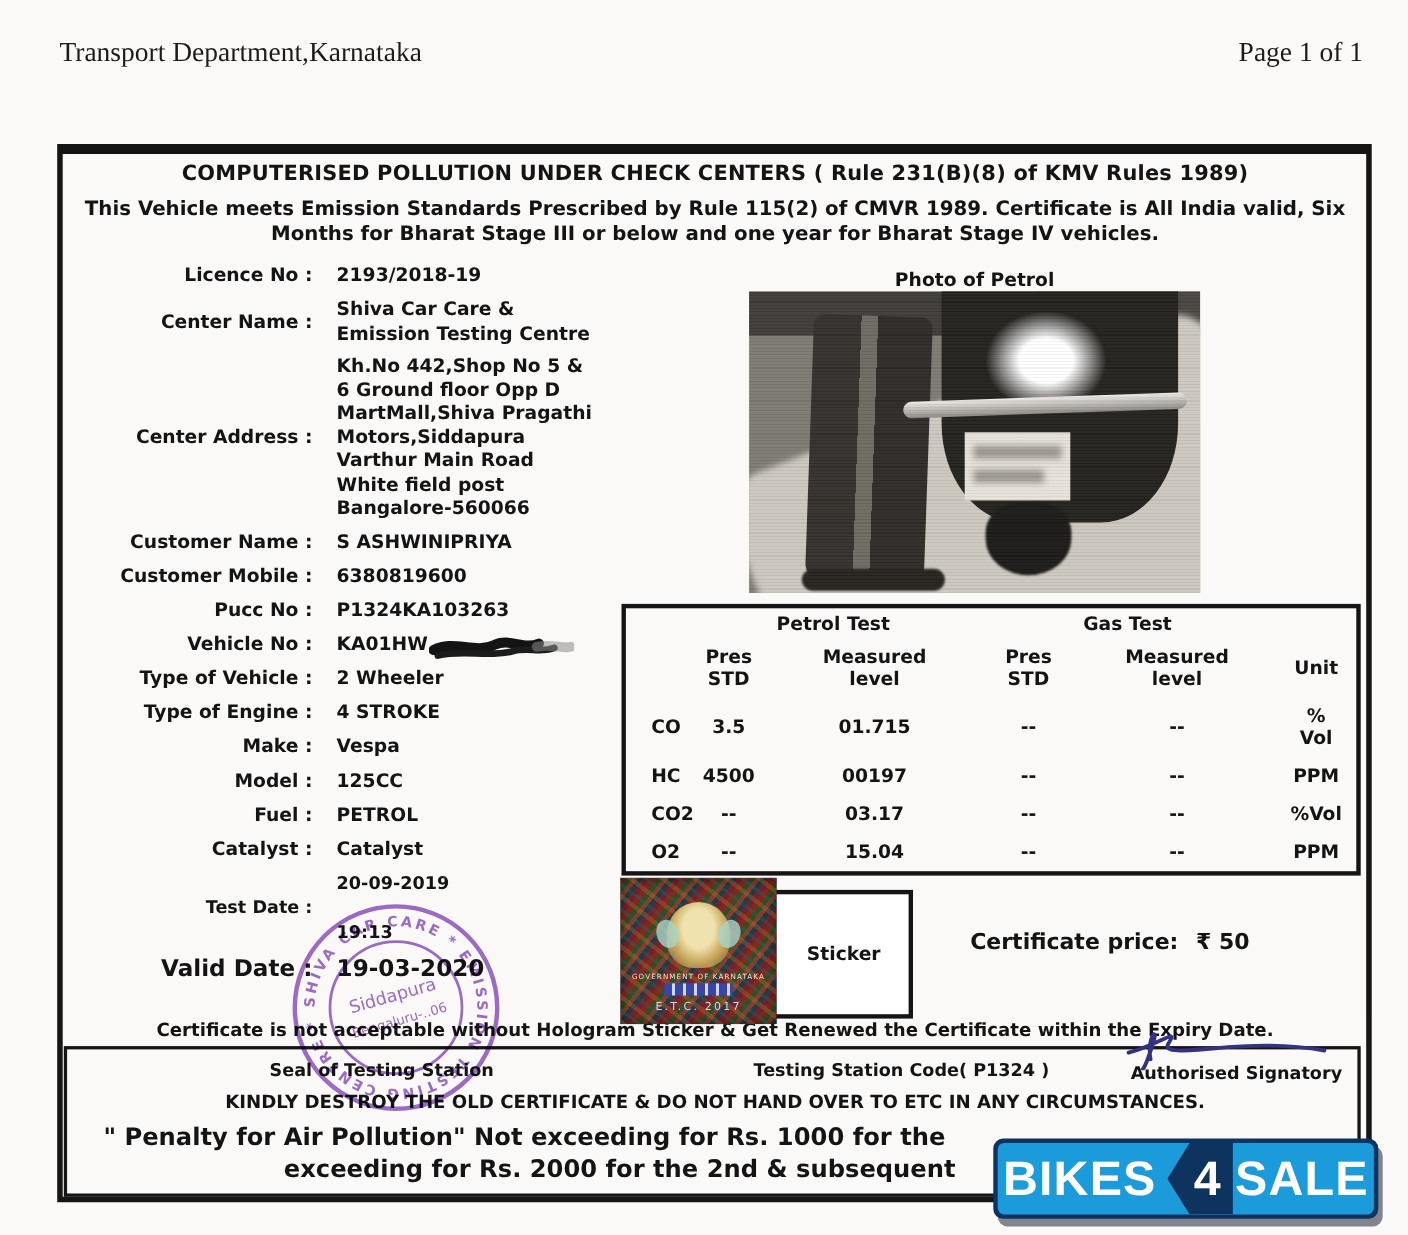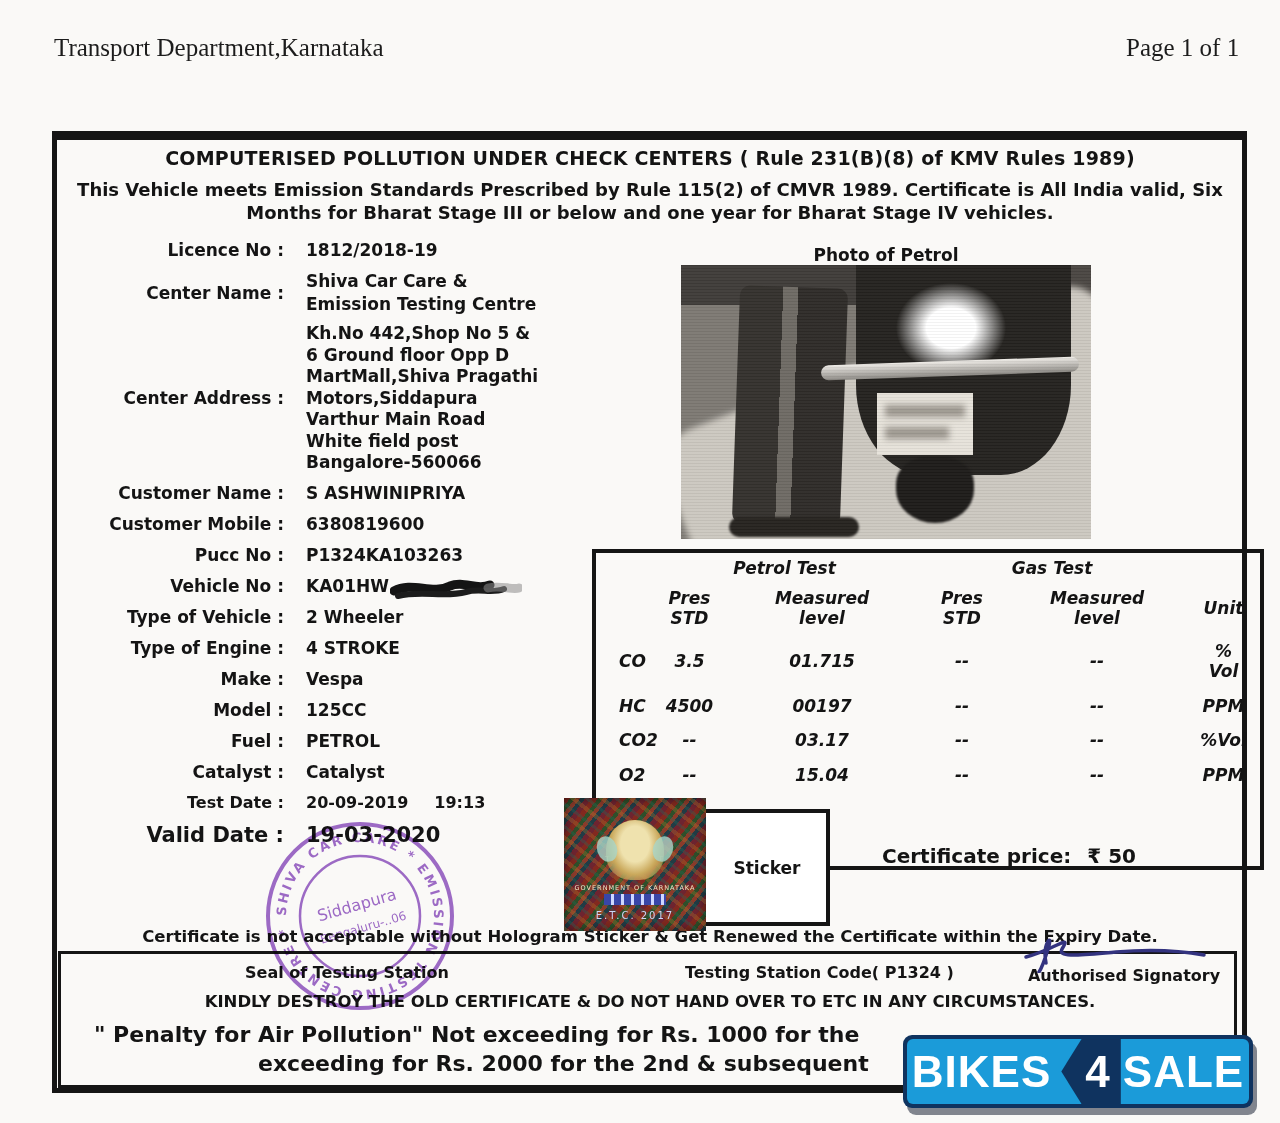--- a/index.html
+++ b/index.html
@@ -29,21 +29,21 @@
   
   .details { left:72px; top:241px; width:586px; }
   .drow { display:flex; align-items:center; }
   .dlabel { width:212px; text-align:right; font-weight:bold; font-size:17px; flex:none; line-height:19px; }
   .dvalue { margin-left:22px; font-weight:bold; font-size:17px; line-height:19px; }
   .ml { display:block; }
   .lh23 .ml { line-height:23px; }
   .lh21 .ml { line-height:21.5px; }
   .mb10 { margin-bottom:10px; } .mb7 { margin-bottom:7px; } .mb12 { margin-bottom:12px; } .mb11 { margin-bottom:11px; }
   .testrow .dlabel, .testrow .dvalue { font-size:16px; }
-  .testrow .dvalue { display:flex; gap:26px; }
+  .testrow .dvalue { display:flex; gap:26px;flex-direction:column; }
   .validrow .dlabel, .validrow .dvalue { font-size:21px; line-height:23px; }
 
   
   .photo-cap { left:681px; top:245px; width:410px; text-align:center; font-size:17px; font-weight:bold; }
   .photo { left:681px; top:265px; width:410px; height:274px; background:#7d7973; overflow:hidden; }
   .ph-top { position:absolute; left:0; top:0; right:0; height:40px; background:#3f3c39; }
   .ph-rdark { position:absolute; right:0; top:0; width:150px; height:120px; background:#4a4642; }
   .ph-rplate { position:absolute; right:28px; top:8px; width:60px; height:26px; background:#d9d5cd; filter:blur(2px); transform:rotate(-6deg); }
   .ph-light { position:absolute; right:-70px; bottom:-110px; width:470px; height:300px; background:#ccc8c0; transform:rotate(-21deg); border-radius:40px; filter:blur(3px); }
   .ph-legs { position:absolute; left:55px; top:22px; width:108px; height:238px; border-radius:10px; transform:rotate(2deg);
@@ -55,24 +55,24 @@
              background:radial-gradient(closest-side, #ffffff 0 45%, rgba(255,255,255,0) 100%); }
   .ph-bar { position:absolute; left:140px; top:96px; width:258px; height:15px; border-radius:8px; transform:rotate(-2deg);
             background:linear-gradient(#efece7,#8b8883); }
   .ph-plate { position:absolute; left:196px; top:128px; width:96px; height:62px; background:#e6e2da; }
   .ph-plate i { position:absolute; left:8px; top:12px; width:80px; height:12px; background:#9b968e; filter:blur(3px); display:block; }
   .ph-plate i + i { top:34px; width:64px; }
   .ph-wheel { position:absolute; left:215px; top:192px; width:78px; height:66px; background:#1d1b19; border-radius:40% 40% 50% 50%; filter:blur(1px); }
   .ph-grain { position:absolute; inset:0; background:repeating-linear-gradient(0deg, rgba(0,0,0,.05) 0 1px, rgba(255,255,255,.03) 1px 3px); }
 
   
-  .etable { left:592px; top:549px; width:672px; height:321px; border:4px solid #151515;
+  .etable { left:565px; top:549px; width:672px; height:247px; border:4px solid #151515;
             display:grid; grid-template-columns:56px 75px 190px 90px 180px 73px;
             grid-template-rows:30px 50px 56px 34px 34px 35px;
-            font-weight:bold; font-size:17px;font-style:italic; }
+            font-weight:bold; font-size:17px; }
   .etable .cell { display:flex; align-items:center; justify-content:center; text-align:center; }
   .etable .ghead { font-size:17px; }
   .etable .pg { grid-column:2/4; }
   .etable .gg { grid-column:4/6; }
   .etable .pol { justify-content:flex-start; padding-left:23px; }
   .prel { white-space:pre-line; line-height:1.2; }
 
   
   .holo { left:564px; top:798px; width:142px; height:133px; z-index:6;
           background:repeating-linear-gradient(128deg,#82291f 0 5px,#2f4f2a 5px 9px,#8a3b2a 9px 13px,#223c45 13px 17px,#6e2430 17px 22px);
@@ -135,21 +135,21 @@
 
 <div class="abs cert-box"></div>
 
 <div class="abs cert-title">COMPUTERISED POLLUTION UNDER CHECK CENTERS ( Rule 231(B)(8) of KMV Rules 1989)</div>
 <div class="abs cert-sub1">This Vehicle meets Emission Standards Prescribed by Rule 115(2) of CMVR 1989. Certificate is All India valid, Six</div>
 <div class="abs cert-sub2">Months for Bharat Stage III or below and one year for Bharat Stage IV vehicles.</div>
 
 <div class="abs details">
   <div class="drow mb10">
     <div class="dlabel">Licence No :</div>
-    <div class="dvalue">1812/2018-19</div>
+    <div class="dvalue">2193/2018-19</div>
   </div>
   <div class="drow mb7 lh23">
     <div class="dlabel">Center Name :</div>
     <div class="dvalue">
       <span class="ml">Shiva Car Care &amp;</span>
       <span class="ml">Emission Testing Centre</span>
     </div>
   </div>
   <div class="drow mb10 lh21">
     <div class="dlabel">Center Address :</div>

